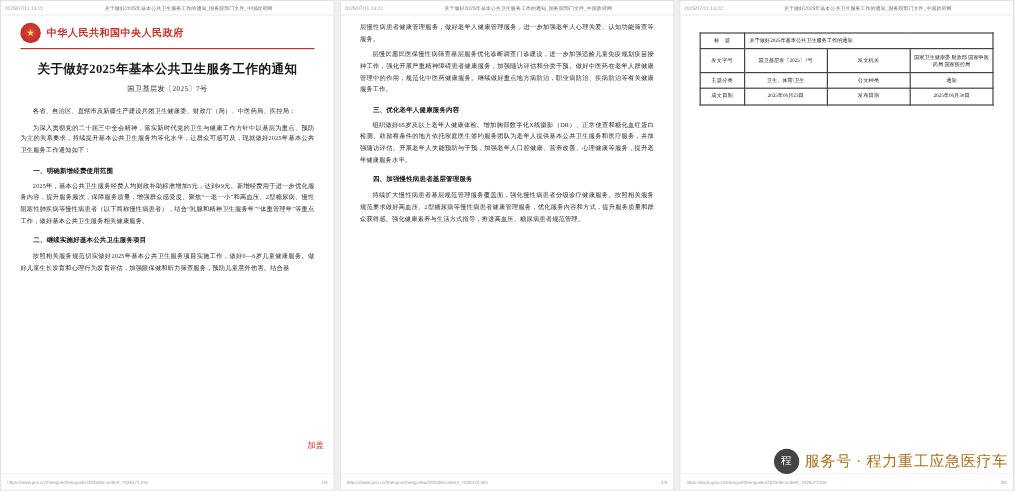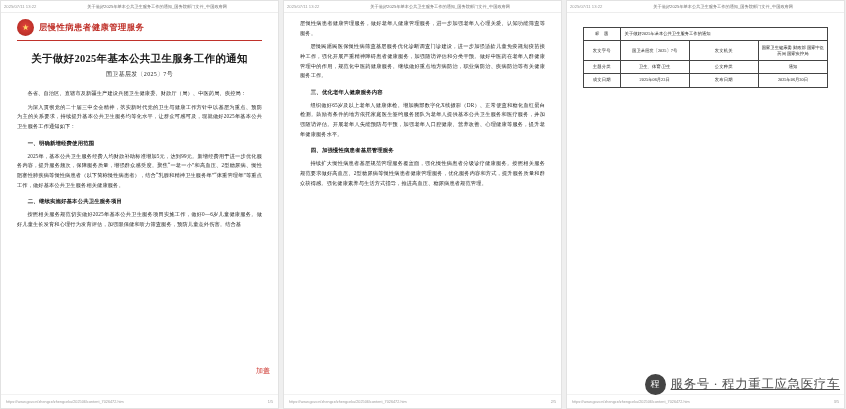--- a/index.html
+++ b/index.html
@@ -186,43 +186,42 @@
     align-items: center;
     justify-content: center;
     color: #fff;
     font-size: 9px;
     font-family: "Liberation Serif", serif;
     opacity: 0.88;
   }
   .wm-text {
     font-family: "Liberation Serif", serif;
     font-size: 12.5px;
-    color: #404040;
+    color: #a16207;
     letter-spacing: 0.6px;
     text-shadow: 0 0 2px rgba(255,255,255,0.9);
     white-space: nowrap;
     opacity: 0.92;
-    text-decoration: underline;
   }
 </style>
 </head>
 <body>
 
 <div class="viewer">
 
   <div class="page">
     <div class="browser-bar">
       <span class="bb-time">2025/07/11 13:22</span>
       <span class="bb-title">关于做好2025年基本公共卫生服务工作的通知_国务院部门文件_中国政府网</span>
     </div>
 
     <div class="page-body">
       <div class="gov-header">
         <div class="emblem">★</div>
-        <div class="gov-name">层慢性病患者健康管理服务</div>
+        <div class="gov-name">中华人民共和国中央人民政府</div>
       </div>
 
       <div class="doc-title">关于做好2025年基本公共卫生服务工作的通知</div>
       <div class="doc-number">国卫基层发〔2025〕7号</div>
 
       <p class="body indent">各省、自治区、直辖市及新疆生产建设兵团卫生健康委、财政厅（局）、中医药局、疾控局：</p>
       <p class="body indent">为深入贯彻党的二十届三中全会精神，落实新时代党的卫生与健康工作方针中以基层为重点、预防为主的关系要求，持续提升基本公共卫生服务均等化水平，让群众可感可及，现就做好2025年基本公共卫生服务工作通知如下：</p>
       <p class="body heading">一、明确新增经费使用范围</p>
       <p class="body indent">2025年，基本公共卫生服务经费人均财政补助标准增加5元，达到99元。新增经费用于进一步优化服务内容，提升服务频次，保障服务质量，增强群众感受度。聚焦“一老一小”和高血压、2型糖尿病、慢性阻塞性肺疾病等慢性病患者（以下简称慢性病患者），结合“乳腺和精神卫生服务年”“体重管理年”等重点工作，做好基本公共卫生服务相关健康服务。</p>
       <p class="body heading">二、继续实施好基本公共卫生服务项目</p>

